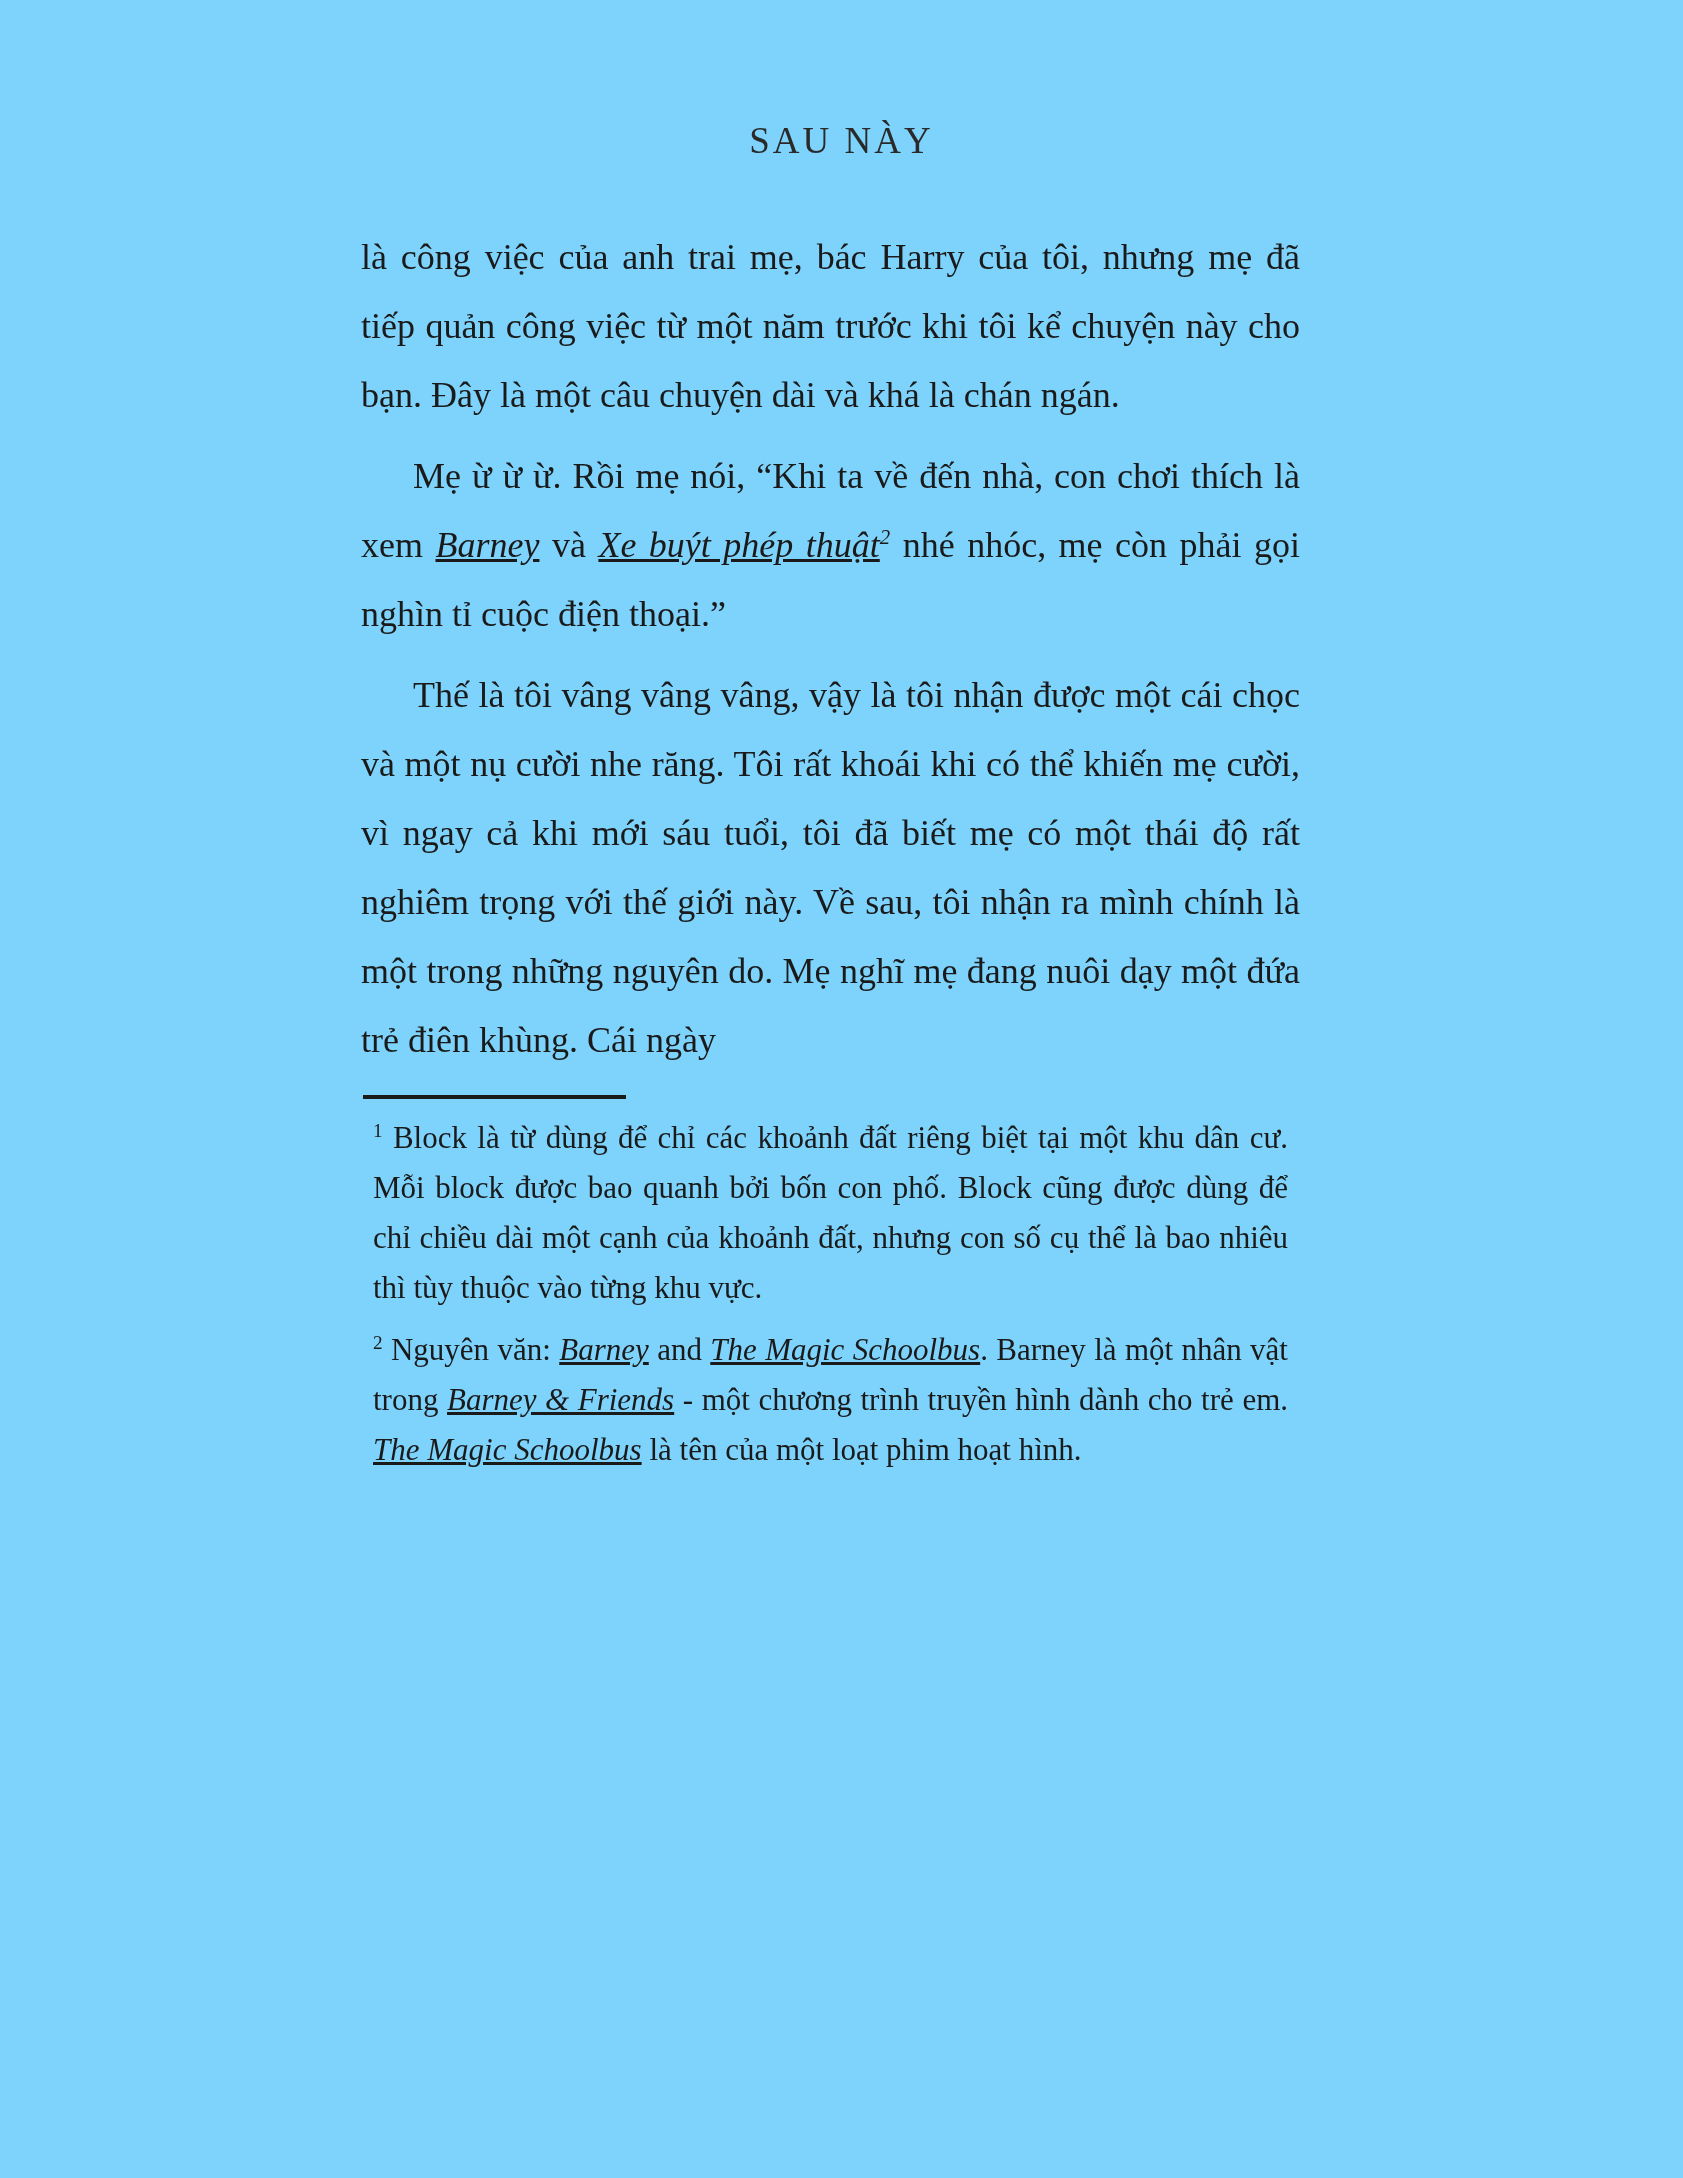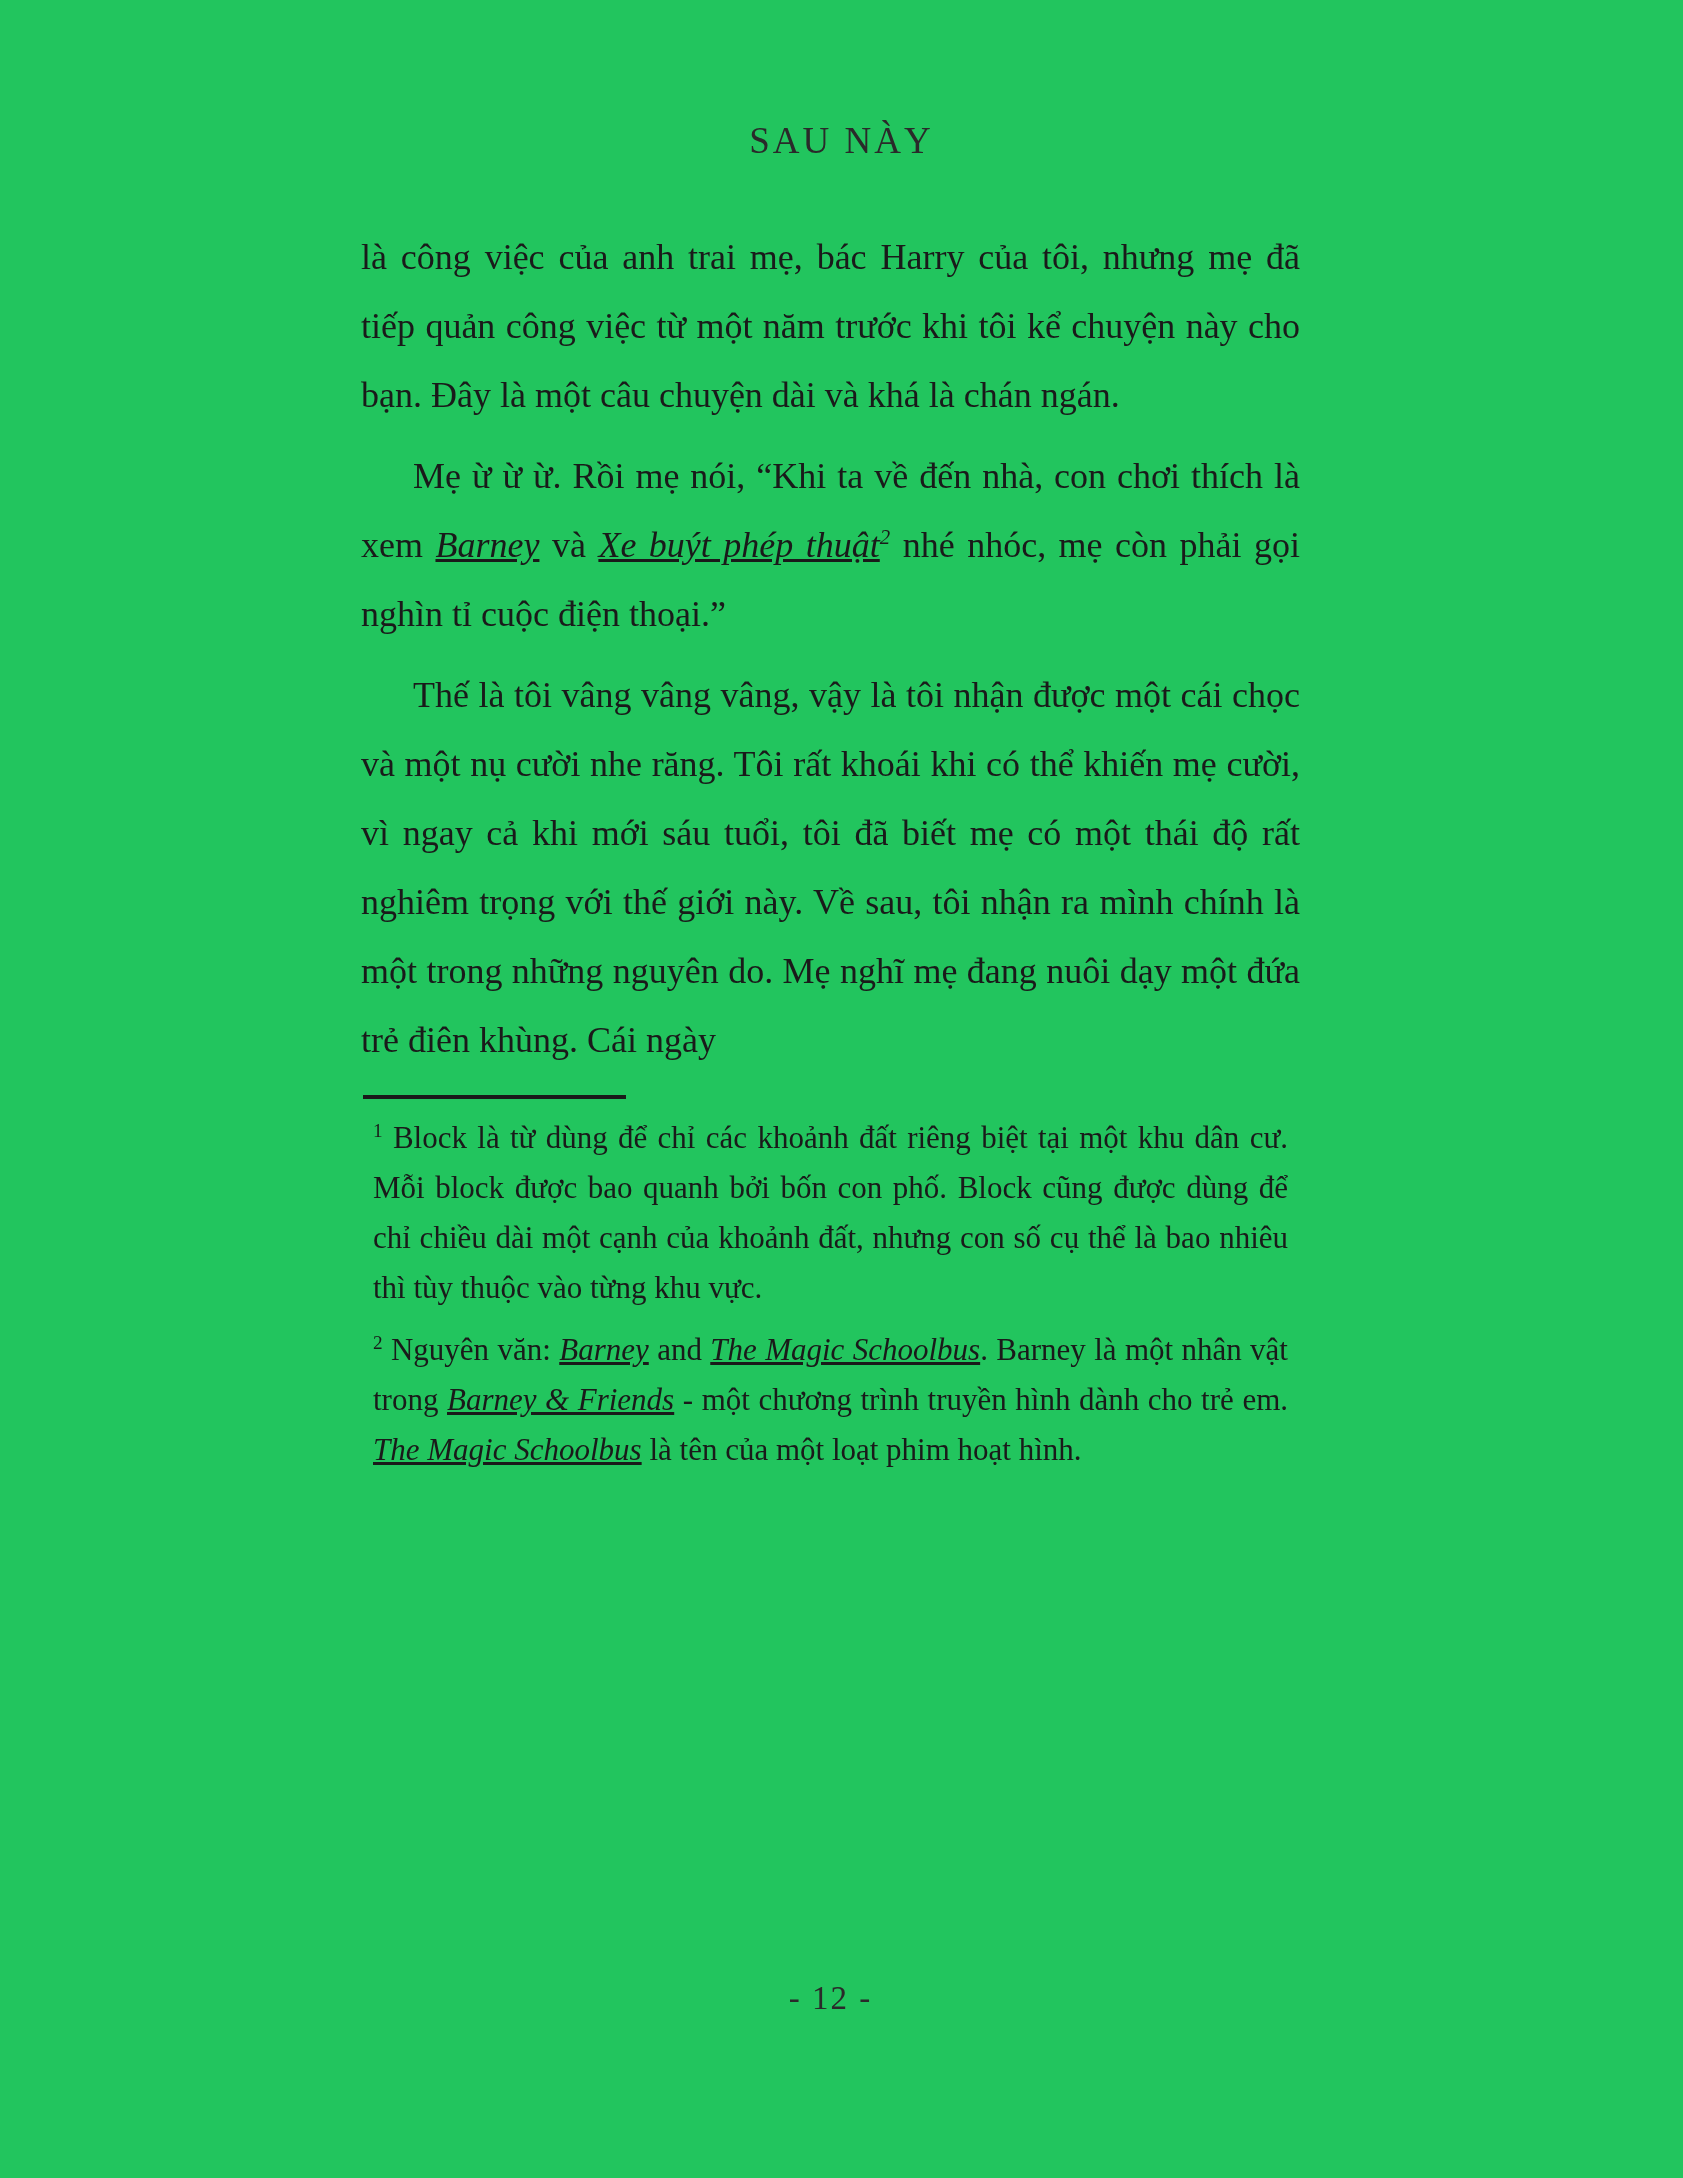--- a/index.html
+++ b/index.html
@@ -4,21 +4,21 @@
 <style>
   html, body {
     margin: 0;
     padding: 0;
     background: #ffffff;
   }
   .page {
     position: relative;
     width: 1683px;
     height: 2178px;
-    background: #22c55e;
+    background: #7dd3fc;
     color: #1a1a1a;
     font-family: "Liberation Serif", serif;
     overflow: hidden;
   }
   .running-header {
     position: absolute;
     top: 119px;
     left: 0;
     width: 1683px;
     text-align: center;
@@ -93,16 +93,15 @@
     <p class="par last"><span>Thế là tôi vâng vâng vâng, vậy là tôi nhận được một cái chọc và một nụ cười nhe răng. Tôi rất khoái khi có thể khiến mẹ cười, vì ngay cả khi mới sáu tuổi, tôi đã biết mẹ có một thái độ rất nghiêm trọng với thế giới này. Về sau, tôi nhận ra mình chính là một trong những nguyên do. Mẹ nghĩ mẹ đang nuôi dạy một đứa trẻ điên khùng. Cái ngày</span></p>
 
     <div class="fn-divider"></div>
 
     <div class="footnote"><sup class="fn-marker">1</sup><span> Block là từ dùng để chỉ các khoảnh đất riêng biệt tại một khu dân cư. Mỗi block được bao quanh bởi bốn con phố. Block cũng được dùng để chỉ chiều dài một cạnh của khoảnh đất, nhưng con số cụ thể là bao nhiêu thì tùy thuộc vào từng khu vực.</span></div>
 
     <div class="footnote"><sup class="fn-marker">2</sup><span> Nguyên văn: </span><span class="book-title">Barney</span><span> and </span><span class="book-title">The Magic Schoolbus</span><span>. Barney là một nhân vật trong </span><span class="book-title">Barney &amp; Friends</span><span> - một chương trình truyền hình dành cho trẻ em. </span><span class="book-title">The Magic Schoolbus</span><span> là tên của một loạt phim hoạt hình.</span></div>
 
   </div>
 
-  <div class="page-number">- 12 -</div>
 
 </div>
 
 
 </body></html>

